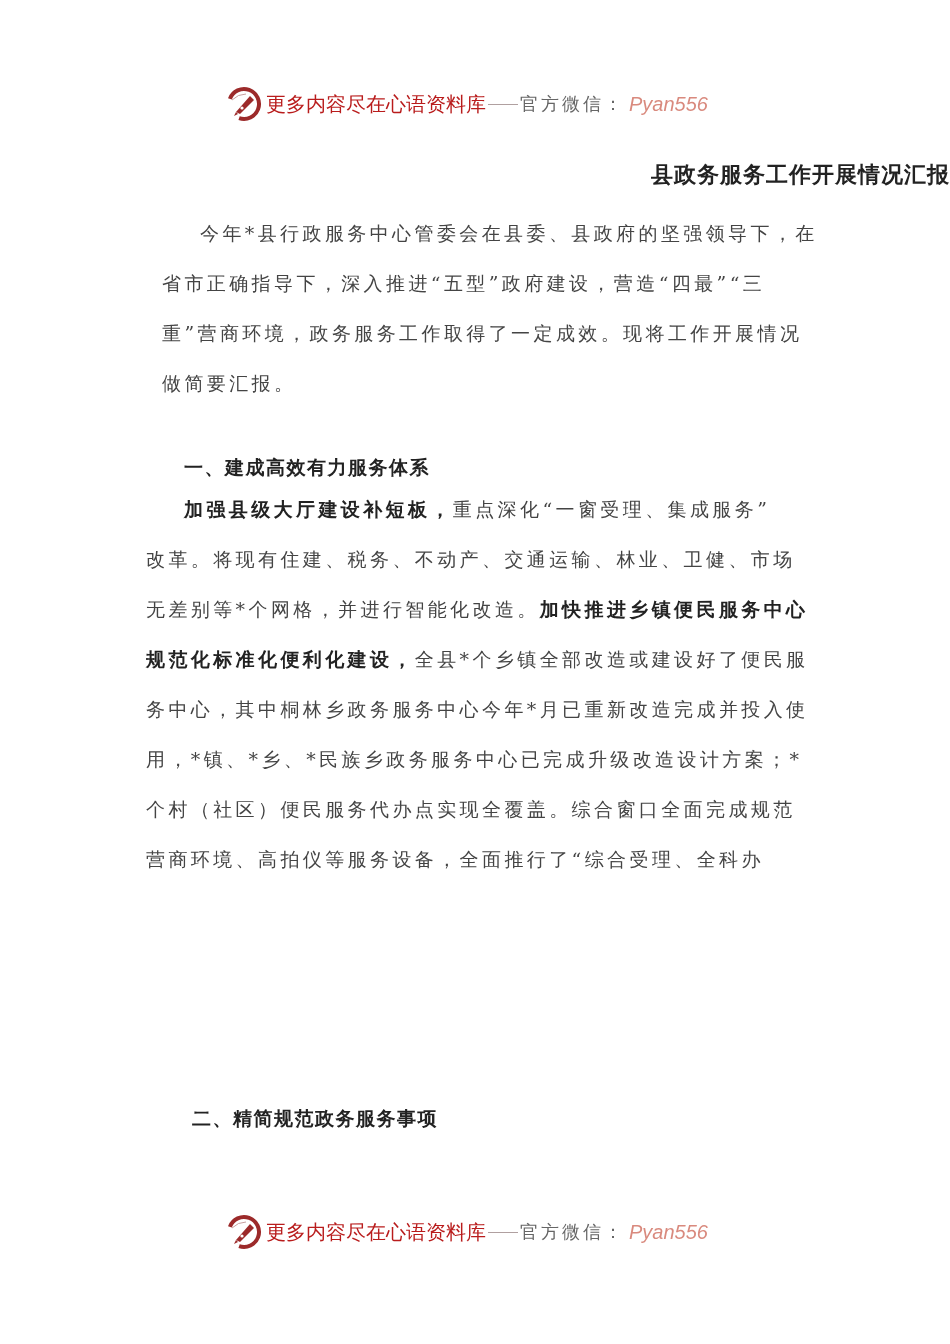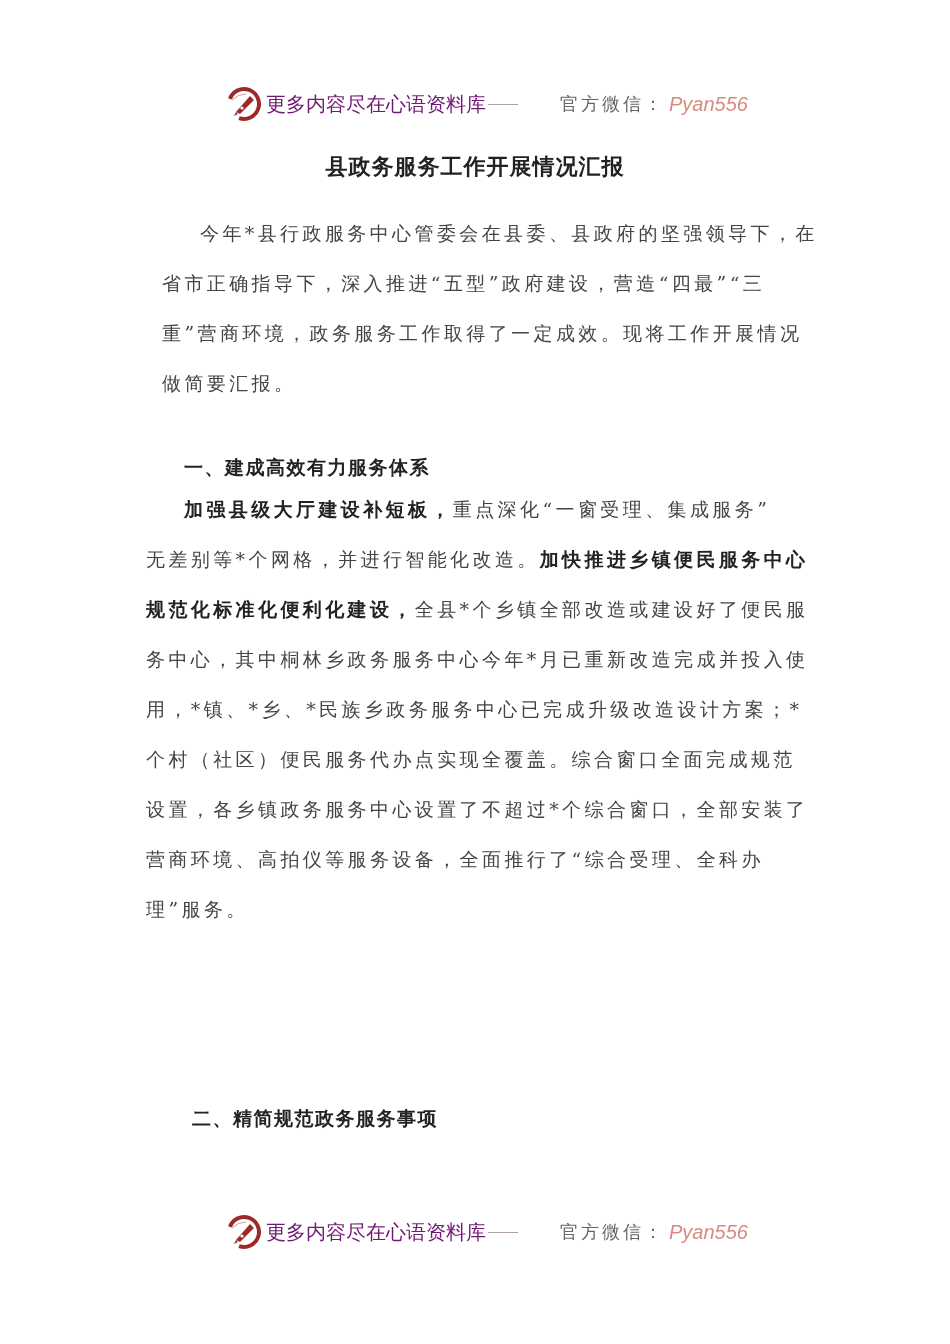--- a/index.html
+++ b/index.html
@@ -27,51 +27,50 @@
     .banner.bottom { top: 1212px; }
     .banner .logo {
       width: 36px;
       height: 36px;
       margin-right: 4px;
       display: inline-block;
     }
     .banner .brand {
       font-family: "DejaVu Serif", serif;
       font-size: 20px;
-      color: #701a75;
+      color: #b91c1c;
       letter-spacing: 0px;
     }
     .banner .dash {
       display: inline-block;
       width: 30px;
       height: 1px;
       background: #b0a0a0;
       margin: 0 2px;
       vertical-align: middle;
     }
     .banner .official {
       font-family: "DejaVu Serif", serif;
       font-size: 18px;
       color: #666666;
       letter-spacing: 3px;
-      margin-left: 40px;
     }
     .banner .wechat {
       font-family: "Liberation Sans", sans-serif;
       font-size: 20px;
       color: #d98a7e;
       margin-left: 4px;
       font-style: italic;
     }
     .doc-title {
       position: absolute;
-      top: 152px;
+      top: 160px;
       left: 0;
       width: 950px;
-      text-align: center;
+      text-align: right;
       font-size: 22px;
       font-weight: bold;
       color: #222222;
       letter-spacing: 1px;
     }
     .text-block {
       position: absolute;
       left: 146px;
       width: 660px;
       font-size: 19px;
@@ -115,28 +114,27 @@
   <span class="line indent">今年*县行政服务中心管委会在县委、县政府的坚强领导下，在</span>
   <span class="line">省市正确指导下，深入推进“五型”政府建设，营造“四最”“三</span>
   <span class="line">重”营商环境，政务服务工作取得了一定成效。现将工作开展情况</span>
   <span class="line">做简要汇报。</span>
 </div>
 
 <div class="heading" style="top:432px;margin-top:23px;">一、建成高效有力服务体系</div>
 
 <div class="text-block" style="top:484px;">
   <span class="line indent"><b>加强县级大厅建设补短板，</b><span>重点深化“一窗受理、集成服务”</span></span>
+  <span class="line">改革。将现有住建、税务、不动产、交通运输、林业、卫健、市场</span>
   <span class="line"><span>无差别等*个网格，并进行智能化改造。</span><b>加快推进乡镇便民服务中心</b></span>
   <span class="line"><b>规范化标准化便利化建设，</b><span>全县*个乡镇全部改造或建设好了便民服</span></span>
   <span class="line">务中心，其中桐林乡政务服务中心今年*月已重新改造完成并投入使</span>
   <span class="line">用，*镇、*乡、*民族乡政务服务中心已完成升级改造设计方案；*</span>
   <span class="line">个村（社区）便民服务代办点实现全覆盖。综合窗口全面完成规范</span>
-  <span class="line">设置，各乡镇政务服务中心设置了不超过*个综合窗口，全部安装了</span>
   <span class="line">营商环境、高拍仪等服务设备，全面推行了“综合受理、全科办</span>
-  <span class="line">理”服务。</span>
 </div>
 
 <div class="heading" style="top:1106px;margin-left:8px;">二、精简规范政务服务事项</div>
 
 <div class="banner bottom">
   <svg class="logo" viewBox="0 0 36 36">
     <circle cx="18" cy="18" r="15" fill="none" stroke="#9c2a2a" stroke-width="4" stroke-dasharray="70 24" transform="rotate(200 18 18)"></circle>
     <path d="M10 26 L24 10 L28 14 L14 28 Z" fill="#9c2a2a"></path>
     <path d="M10 26 L8 30 L12 28 Z" fill="#9c2a2a"></path>
     <circle cx="16" cy="22" r="1.6" fill="#ffffff"></circle>

